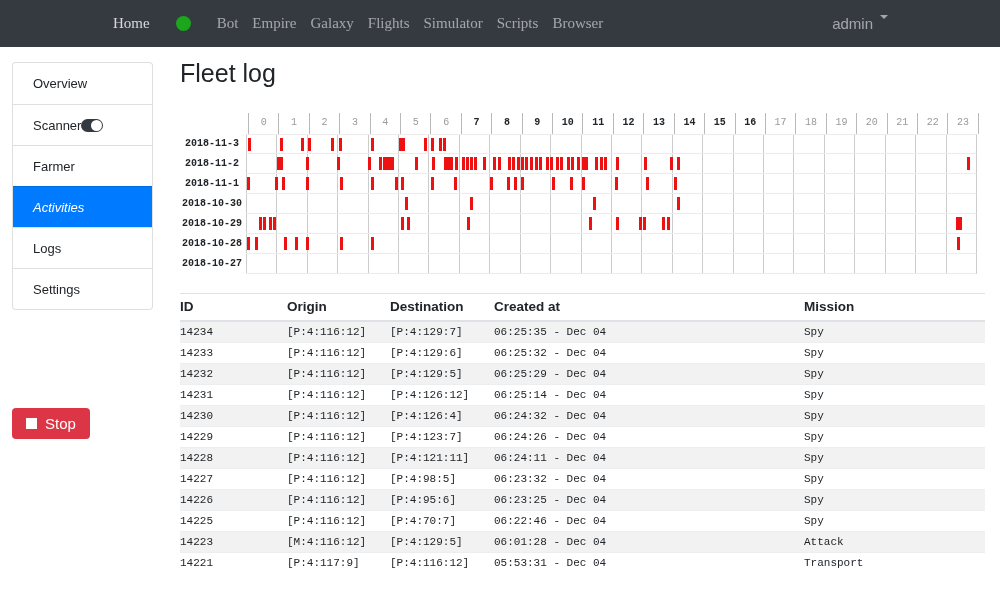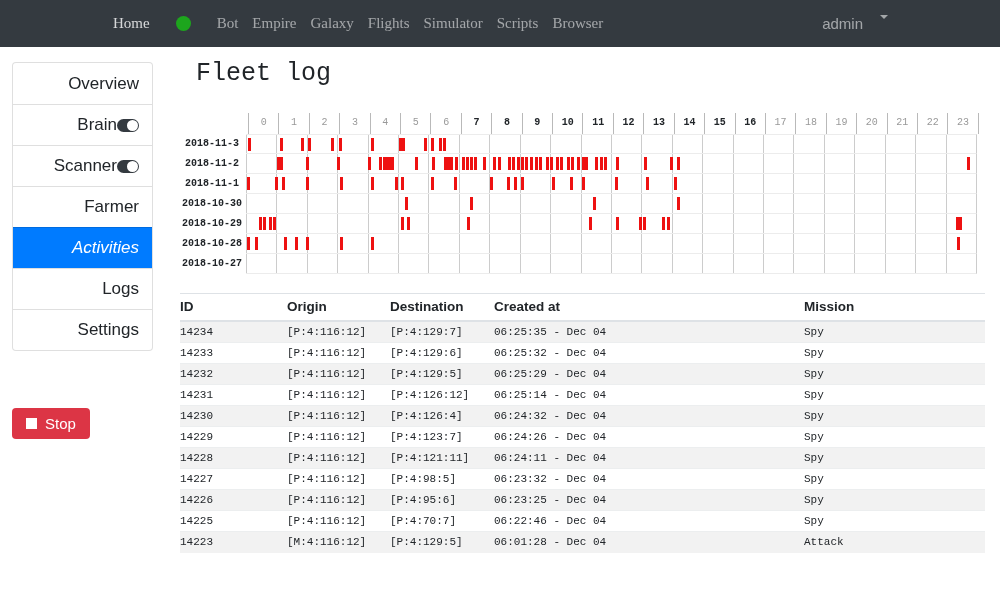--- a/index.html
+++ b/index.html
@@ -11,38 +11,38 @@
   body{
     width:1000px;height:611px;position:relative;overflow:hidden;
     background:#fff;font-family:"Liberation Sans",sans-serif;
   }
   
   .navbar{position:absolute;top:0;left:0;right:0;height:47px;background:var(--navbar_bg);
     display:flex;align-items:center;padding:0 112px 0 113px;}
   .nav-link{color:rgba(255,255,255,.55);font-size:15px;text-decoration:none;padding:0 7px;cursor:pointer;font-family:Liberation Serif, serif;}
   .nav-link.home{color:rgba(255,255,255,.8);padding-left:0;}
   .status-dot{width:15px;height:15px;border-radius:50%;background:var(--status_dot);margin:0 19px;flex:none;}
-  .user-menu{margin-left:auto;color:rgba(255,255,255,.55);font-size:15px;display:flex;align-items:flex-start;gap:17px;cursor:pointer;}
+  .user-menu{margin-left:auto;color:rgba(255,255,255,.55);font-size:15px;display:flex;align-items:flex-start;gap:7px;cursor:pointer;}
   .caret{width:0;height:0;border-left:4px solid transparent;border-right:4px solid transparent;border-top:4px solid rgba(255,255,255,.55);}
   
   .sidebar{position:absolute;left:12px;top:62px;width:141px;background:#fff;
     border:1px solid rgba(0,0,0,.125);border-radius:4px;}
-  .side-item{height:41px;display:flex;align-items:center;justify-content:flex-end;
-    padding:0 13px 0 20px;font-size:17px;color:#212529;cursor:pointer;
+  .side-item{height:41px;display:flex;align-items:center;justify-content:flex-start;
+    padding:0 13px 0 20px;font-size:13px;color:#212529;cursor:pointer;
     border-top:1px solid rgba(0,0,0,.125);}
   .side-item:first-child{border-top:none;border-radius:4px 4px 0 0;}
   .side-item:last-child{border-radius:0 0 4px 4px;}
   .side-item.active{background:var(--accent);color:#fff;font-style:italic;}
   .toggle{width:22px;height:13px;border-radius:7px;background:#343a40;position:relative;flex:none;cursor:pointer;}
   .toggle::after{content:"";position:absolute;right:1px;top:1px;width:11px;height:11px;background:#fff;border-radius:50%;}
   .stop-btn{position:absolute;left:12px;top:408px;background:var(--danger);color:#fff;border:none;
     border-radius:4px;font-size:15px;font-family:inherit;padding:7px 14px;display:flex;align-items:center;gap:8px;cursor:pointer;}
   .stop-icon{width:11px;height:11px;background:#fff;display:inline-block;}
   
-  .page-title{position:absolute;left:196px;top:59px;margin:0;font-size:25px;font-weight:500;color:#212529;font-family:Liberation Mono, monospace;}
+  .page-title{position:absolute;left:180px;top:59px;margin:0;font-size:25px;font-weight:500;color:#212529;}
   
   .timeline{position:absolute;left:180px;top:113px;width:799px;}
   .tl-header{display:flex;margin-left:68px;height:21px;border-right:1px solid #b9b9b9;}
   .tl-hour{width:30.416px;flex:none;border-left:1px solid #b9b9b9;text-align:center;
     font-family:"Liberation Mono",monospace;font-size:10px;line-height:20px;color:#999;}
   .tl-hour.bold{color:#212529;font-weight:bold;}
   .tl-row{display:flex;height:20px;}
   .tl-row:first-of-type .tl-cells{border-top:1px solid #ececec;}
   .tl-date{width:66px;padding-right:2px;flex:none;text-align:center;
     font-family:"Liberation Mono",monospace;font-size:10px;font-weight:bold;color:#212529;line-height:20px;}
@@ -72,24 +72,20 @@
   <a class="nav-link">Browser</a>
   <span class="user-menu">
     <span>admin</span>
     <span class="caret"></span>
   </span>
 </div>
 
 <div class="sidebar">
   <div class="side-item">
     <span>Overview</span>
-  </div>
-  <div class="side-item">
-    <span>Brain</span>
-    <span class="toggle"></span>
   </div>
   <div class="side-item">
     <span>Scanner</span>
     <span class="toggle"></span>
   </div>
   <div class="side-item">
     <span>Farmer</span>
   </div>
   <div class="side-item active">
     <span>Activities</span>
@@ -370,14 +366,21 @@
         <td>06:22:46 - Dec 04</td>
         <td>Spy</td>
       </tr>
       <tr>
         <td>14223</td>
         <td>[M:4:116:12]</td>
         <td>[P:4:129:5]</td>
         <td>06:01:28 - Dec 04</td>
         <td>Attack</td>
       </tr>
+      <tr>
+        <td>14221</td>
+        <td>[P:4:117:9]</td>
+        <td>[P:4:116:12]</td>
+        <td>05:53:31 - Dec 04</td>
+        <td>Transport</td>
+      </tr>
     </tbody>
 </table>
 
 </body></html>

